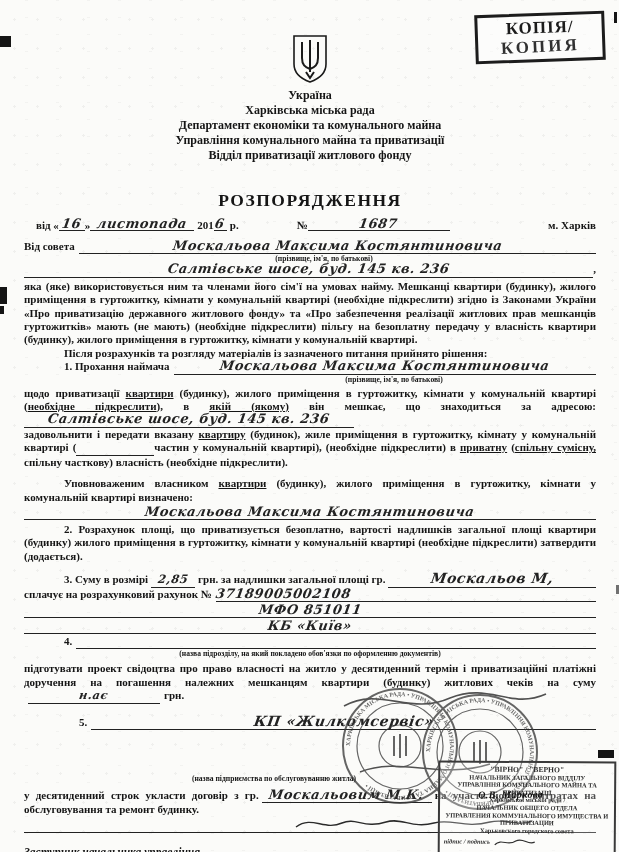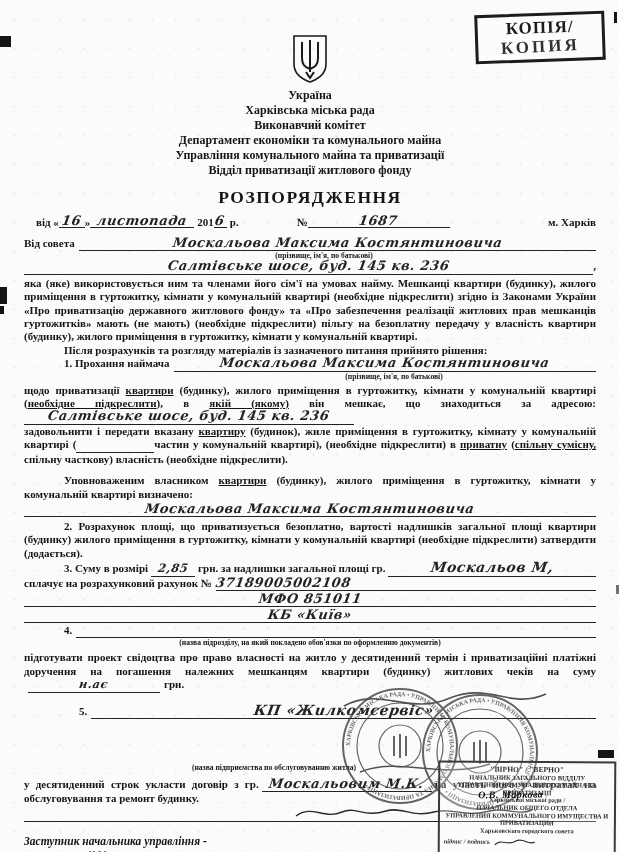--- a/index.html
+++ b/index.html
@@ -21,21 +21,21 @@
     color:#232323; font-size:13px; letter-spacing:0.6px;
     display:inline-block; transform:skewX(-9deg); line-height:11px;
   }
   .hw.small{font-size:11.5px;}
   .fill{display:inline-block; border-bottom:1.3px solid #222; text-align:center; vertical-align:baseline;}
   .caption{font-size:7.6px; font-weight:600; text-align:center; line-height:9px;}
   .rule-line{border-bottom:1.4px solid #222; text-align:center; line-height:14px; height:15px;}
   
   .emblem-wrap{text-align:center; margin-top:26px;}
   .org{font-size:12px; font-weight:700; text-align:center; line-height:15px;}
-  .doc-title{font-size:17.5px; font-weight:700; text-align:center; letter-spacing:1.5px; margin-top:9px;}
+  .doc-title{font-size:17.5px; font-weight:700; text-align:center; letter-spacing:1.5px; margin-top:27px;}
   .meta-line{display:flex; align-items:center; font-size:11px; font-weight:600; margin-top:7px;}
   
   .copy-stamp{
     position:absolute; right:14px; top:13px; width:112px;
     border:3px solid #1c1c1c; padding:2px 6px 3px;
     font-size:17px; font-weight:700; line-height:19px; text-align:center;
     letter-spacing:1px; transform:rotate(-2deg); color:#1c1c1c; background:rgba(255,255,255,0.4);
   }
   .certify-stamp{
     position:absolute; right:3px; top:761px; width:166px;
@@ -78,21 +78,20 @@
         <g stroke="#1a1a1a" stroke-width="2" fill="none">
           <path d="M19 6 v32"></path>
           <path d="M11 8 v16 c0 7 3 9 8 11"></path>
           <path d="M27 8 v16 c0 7 -3 9 -8 11"></path>
           <path d="M15 38 l4 6 l4 -6"></path>
         </g>
       </svg>
     </div>
     <div class="org">Україна</div>
     <div class="org">Харківська міська рада</div>
-    <div class="org">Виконавчий комітет</div>
     <div class="org">Департамент економіки та комунального майна</div>
     <div class="org">Управління комунального майна та приватизації</div>
     <div class="org">Відділ приватизації житлового фонду</div>
     <div class="doc-title">РОЗПОРЯДЖЕННЯ</div>
 
     <div class="meta-line">
       <span style="margin-left:12px;">від «</span>
       <span class="fill" style="width:26px;"><span class="hw">16</span></span>
       <span>»</span>
       <span class="fill" style="width:104px;"><span class="hw">листопада</span></span>
@@ -127,21 +126,21 @@
 
     <div class="body-text" style="margin-top:3px;"><span>щодо приватизації </span><span class="u">квартири</span><span> (будинку), жилого приміщення в гуртожитку, кімнати у комунальній квартирі (</span><span class="u">необхідне підкреслити</span><span>), в </span><span class="u">якій (якому)</span><span> він мешкає, що знаходиться за адресою: </span><span class="fill" style="width:330px;"><span class="hw">Салтівське шосе, буд. 145 кв. 236</span></span></div>
 
     <div class="body-text"><span>задовольнити і передати вказану </span><span class="u">квартиру</span><span> (будинок), жиле приміщення в гуртожитку, кімнату у комунальній квартирі (</span><span class="fill" style="width:78px;">&nbsp;</span><span>частин у комунальній квартирі), (необхідне підкреслити) в </span><span class="u">приватну</span><span> (</span><span class="u">спільну сумісну,</span><span> спільну часткову) власність (необхідне підкреслити).</span></div>
 
     <div class="body-text" style="text-indent:40px; margin-top:8px;"><span>Уповноваженим власником </span><span class="u">квартири</span><span> (будинку), жилого приміщення в гуртожитку, кімнати у комунальній квартирі визначено:</span></div>
     <div class="rule-line"><span class="hw">Москальова Максима Костянтиновича</span></div>
 
     <div class="body-text" style="text-indent:40px; margin-top:3px;">2. Розрахунок площі, що приватизується безоплатно, вартості надлишків загальної площі квартири (будинку) жилого приміщення в гуртожитку, кімнати у комунальній квартирі (необхідне підкреслити) затвердити (додається).</div>
 
-    <div class="body-text" style="display:flex; align-items:baseline; padding-left:40px; margin-top:2px; position:relative;">
+    <div class="body-text" style="display:flex; align-items:baseline; padding-left:40px; margin-top:10px; position:relative;">
       <span>3. Суму в розмірі</span>
       <span class="fill" style="width:44px; margin:0 3px;"><span class="hw small">2,85</span></span>
       <span>грн. за надлишки загальної площі гр.</span>
       <span class="fill" style="flex:1; margin-left:3px;"><span class="hw" style="font-size:14px;">Москальов М,</span></span>
     </div>
     <div class="body-text" style="display:flex; align-items:baseline;">
       <span>сплачує на розрахунковий рахунок №</span>
       <span class="fill" style="flex:1; margin-left:4px; text-align:left;"><span class="hw">37189005002108</span></span>
     </div>
     <div class="rule-line"><span class="hw">МФО 851011</span></div>

